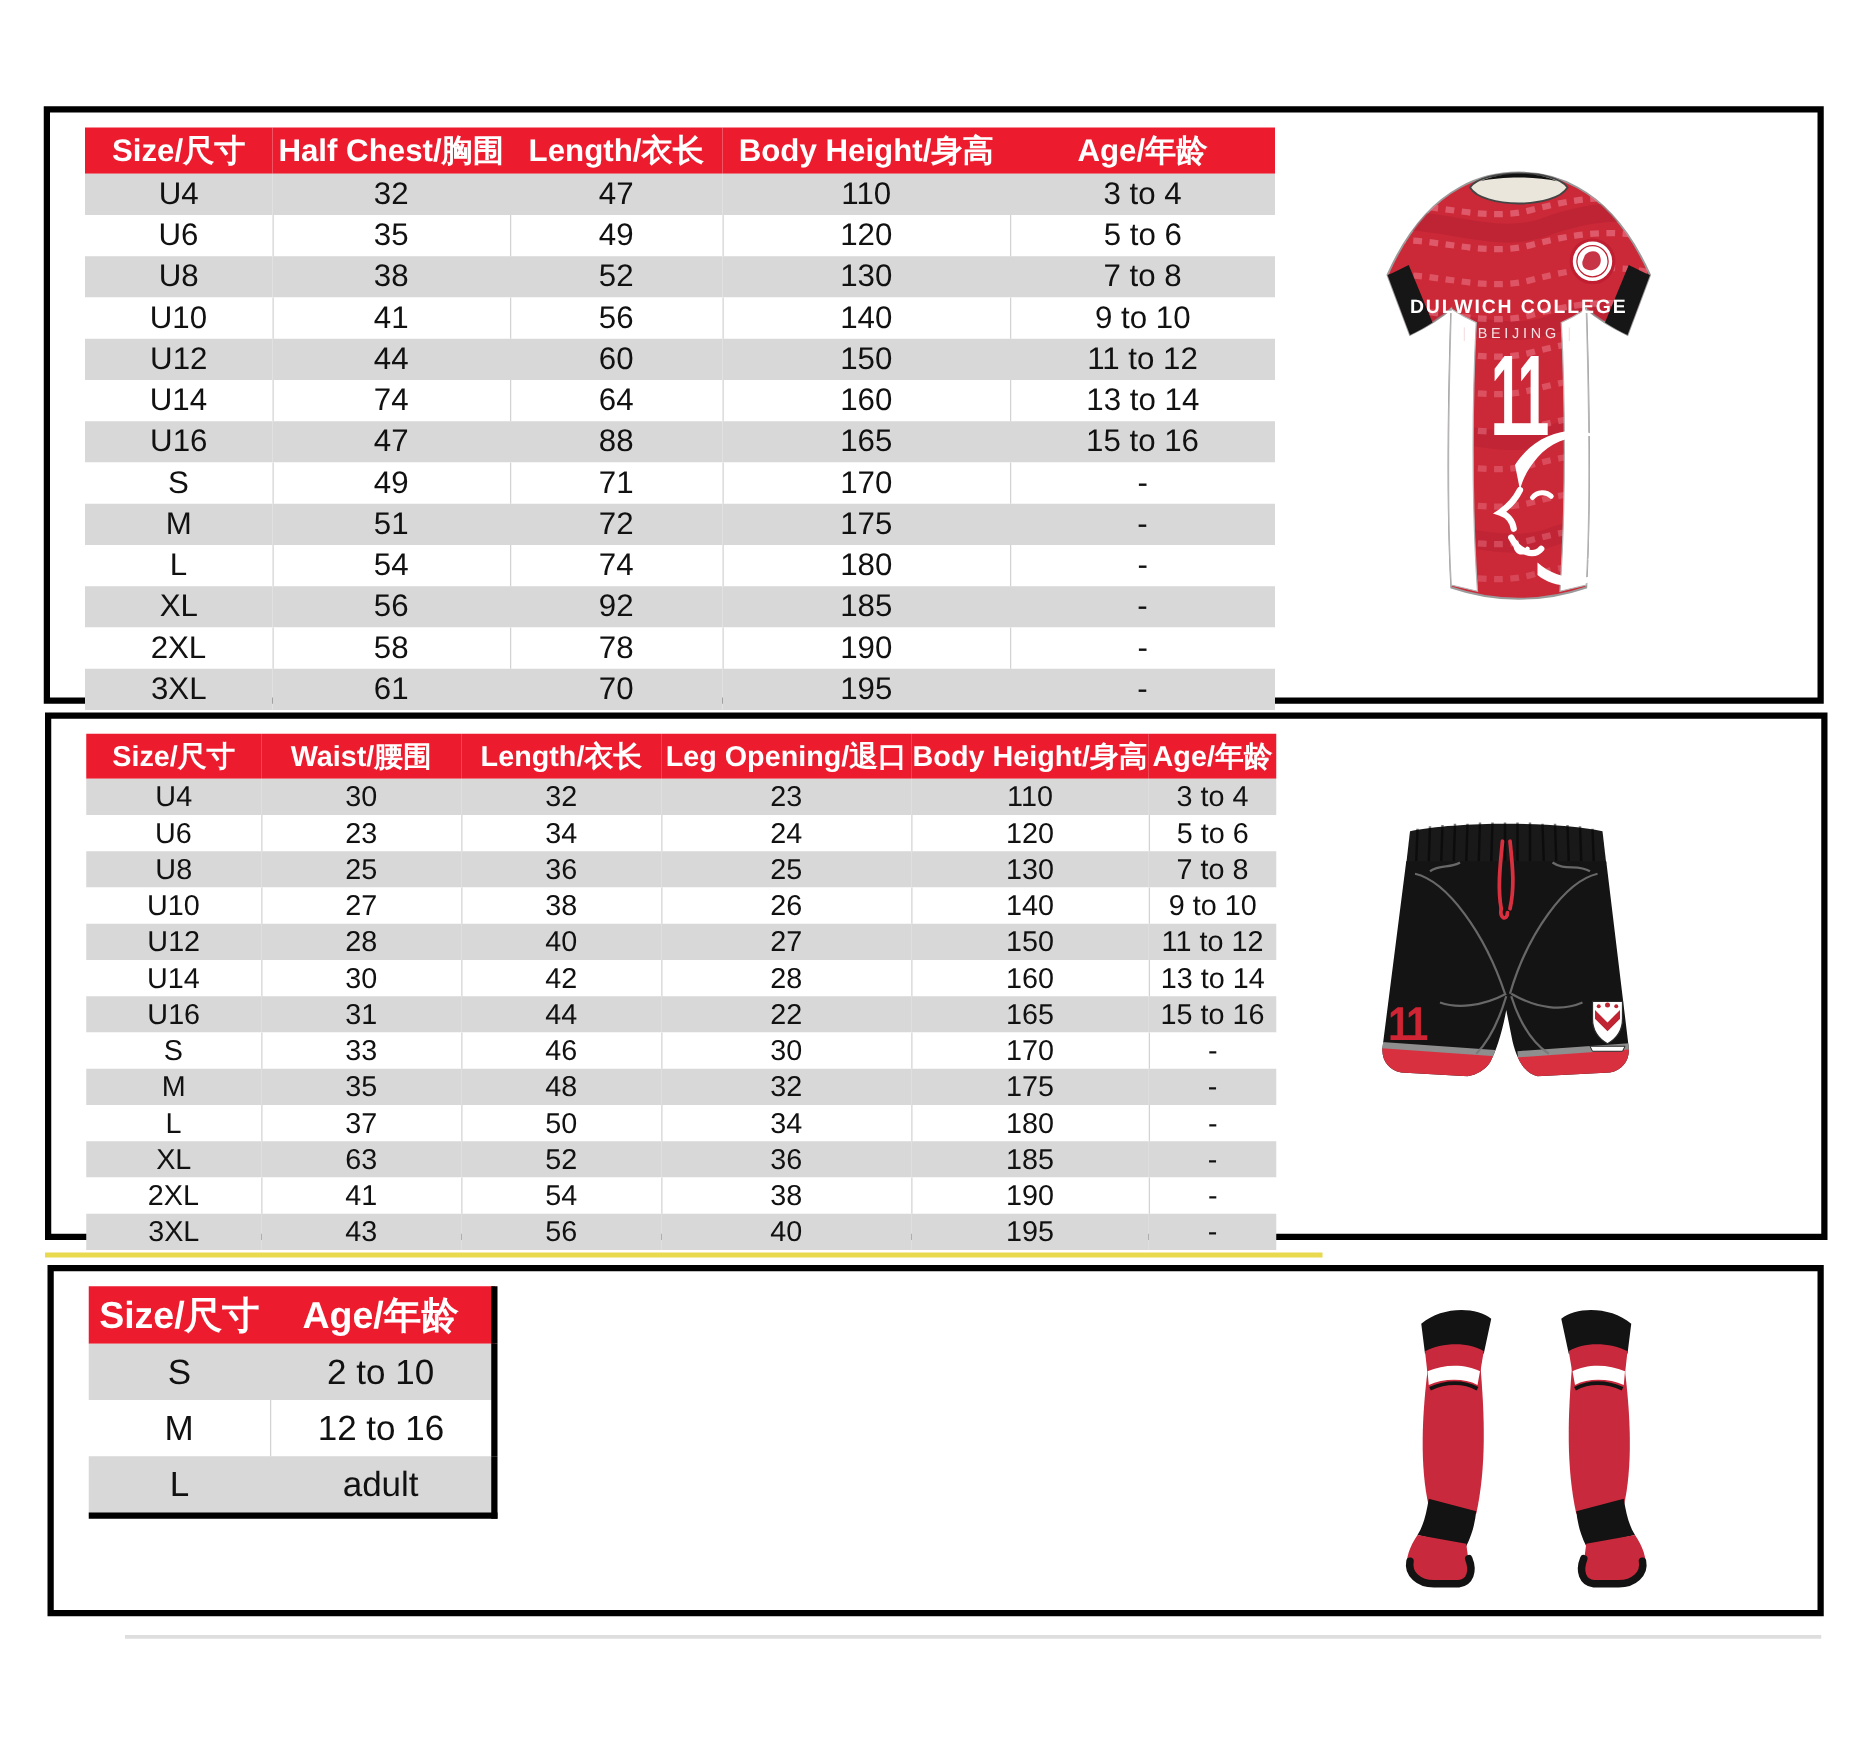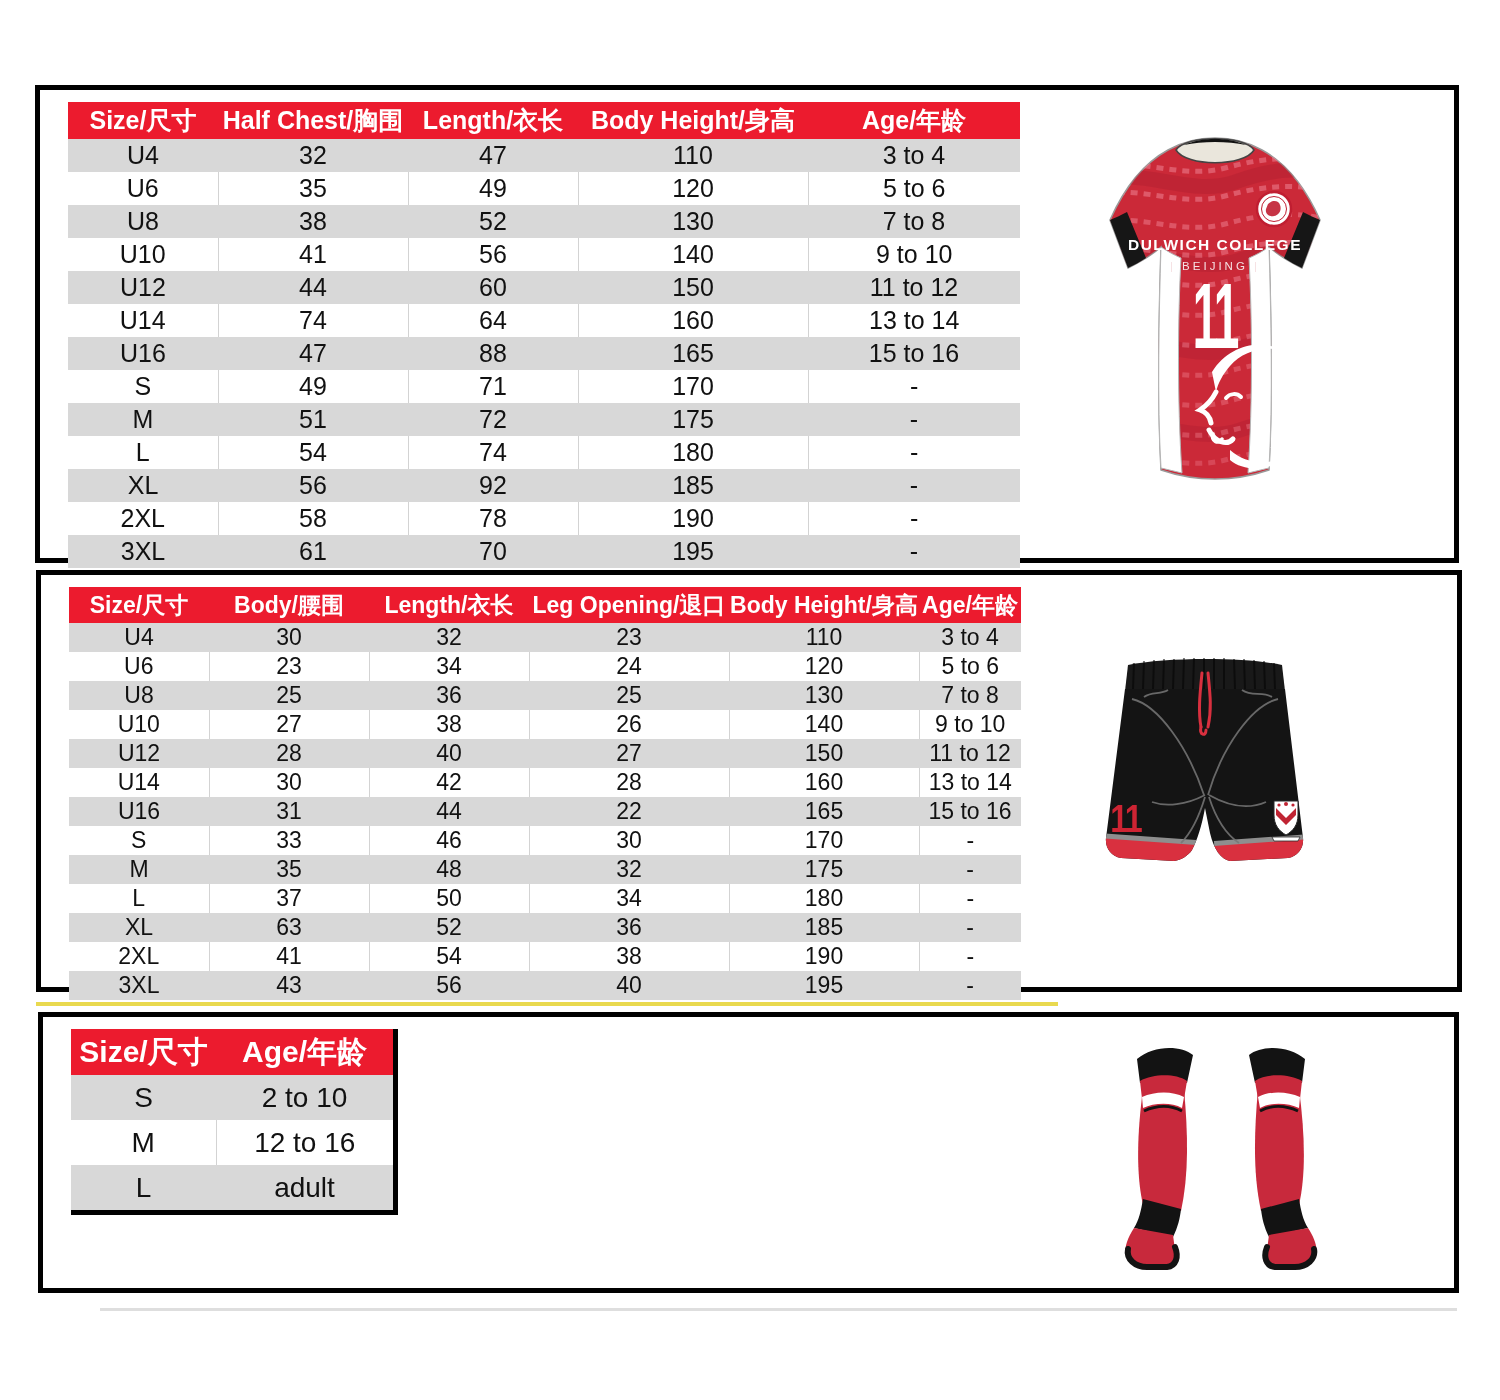--- a/index.html
+++ b/index.html
@@ -234,21 +234,21 @@
       <path d="M146,288 C150,283 157,283 161,287" stroke="#ffffff" stroke-width="4" fill="none" stroke-linecap="round"></path>
     </g>
   </svg>
 </div>
 
 <div class="panel" id="panel-shorts">
   <table class="size-table" id="shorts-table">
       <thead>
         <tr>
           <th>Size/尺寸</th>
-          <th>Body/腰围</th>
+          <th>Waist/腰围</th>
           <th>Length/衣长</th>
           <th>Leg Opening/退口</th>
           <th>Body Height/身高</th>
           <th>Age/年龄</th>
         </tr>
       </thead>
       <tbody>
         <tr>
           <td>U4</td>
           <td>30</td>

